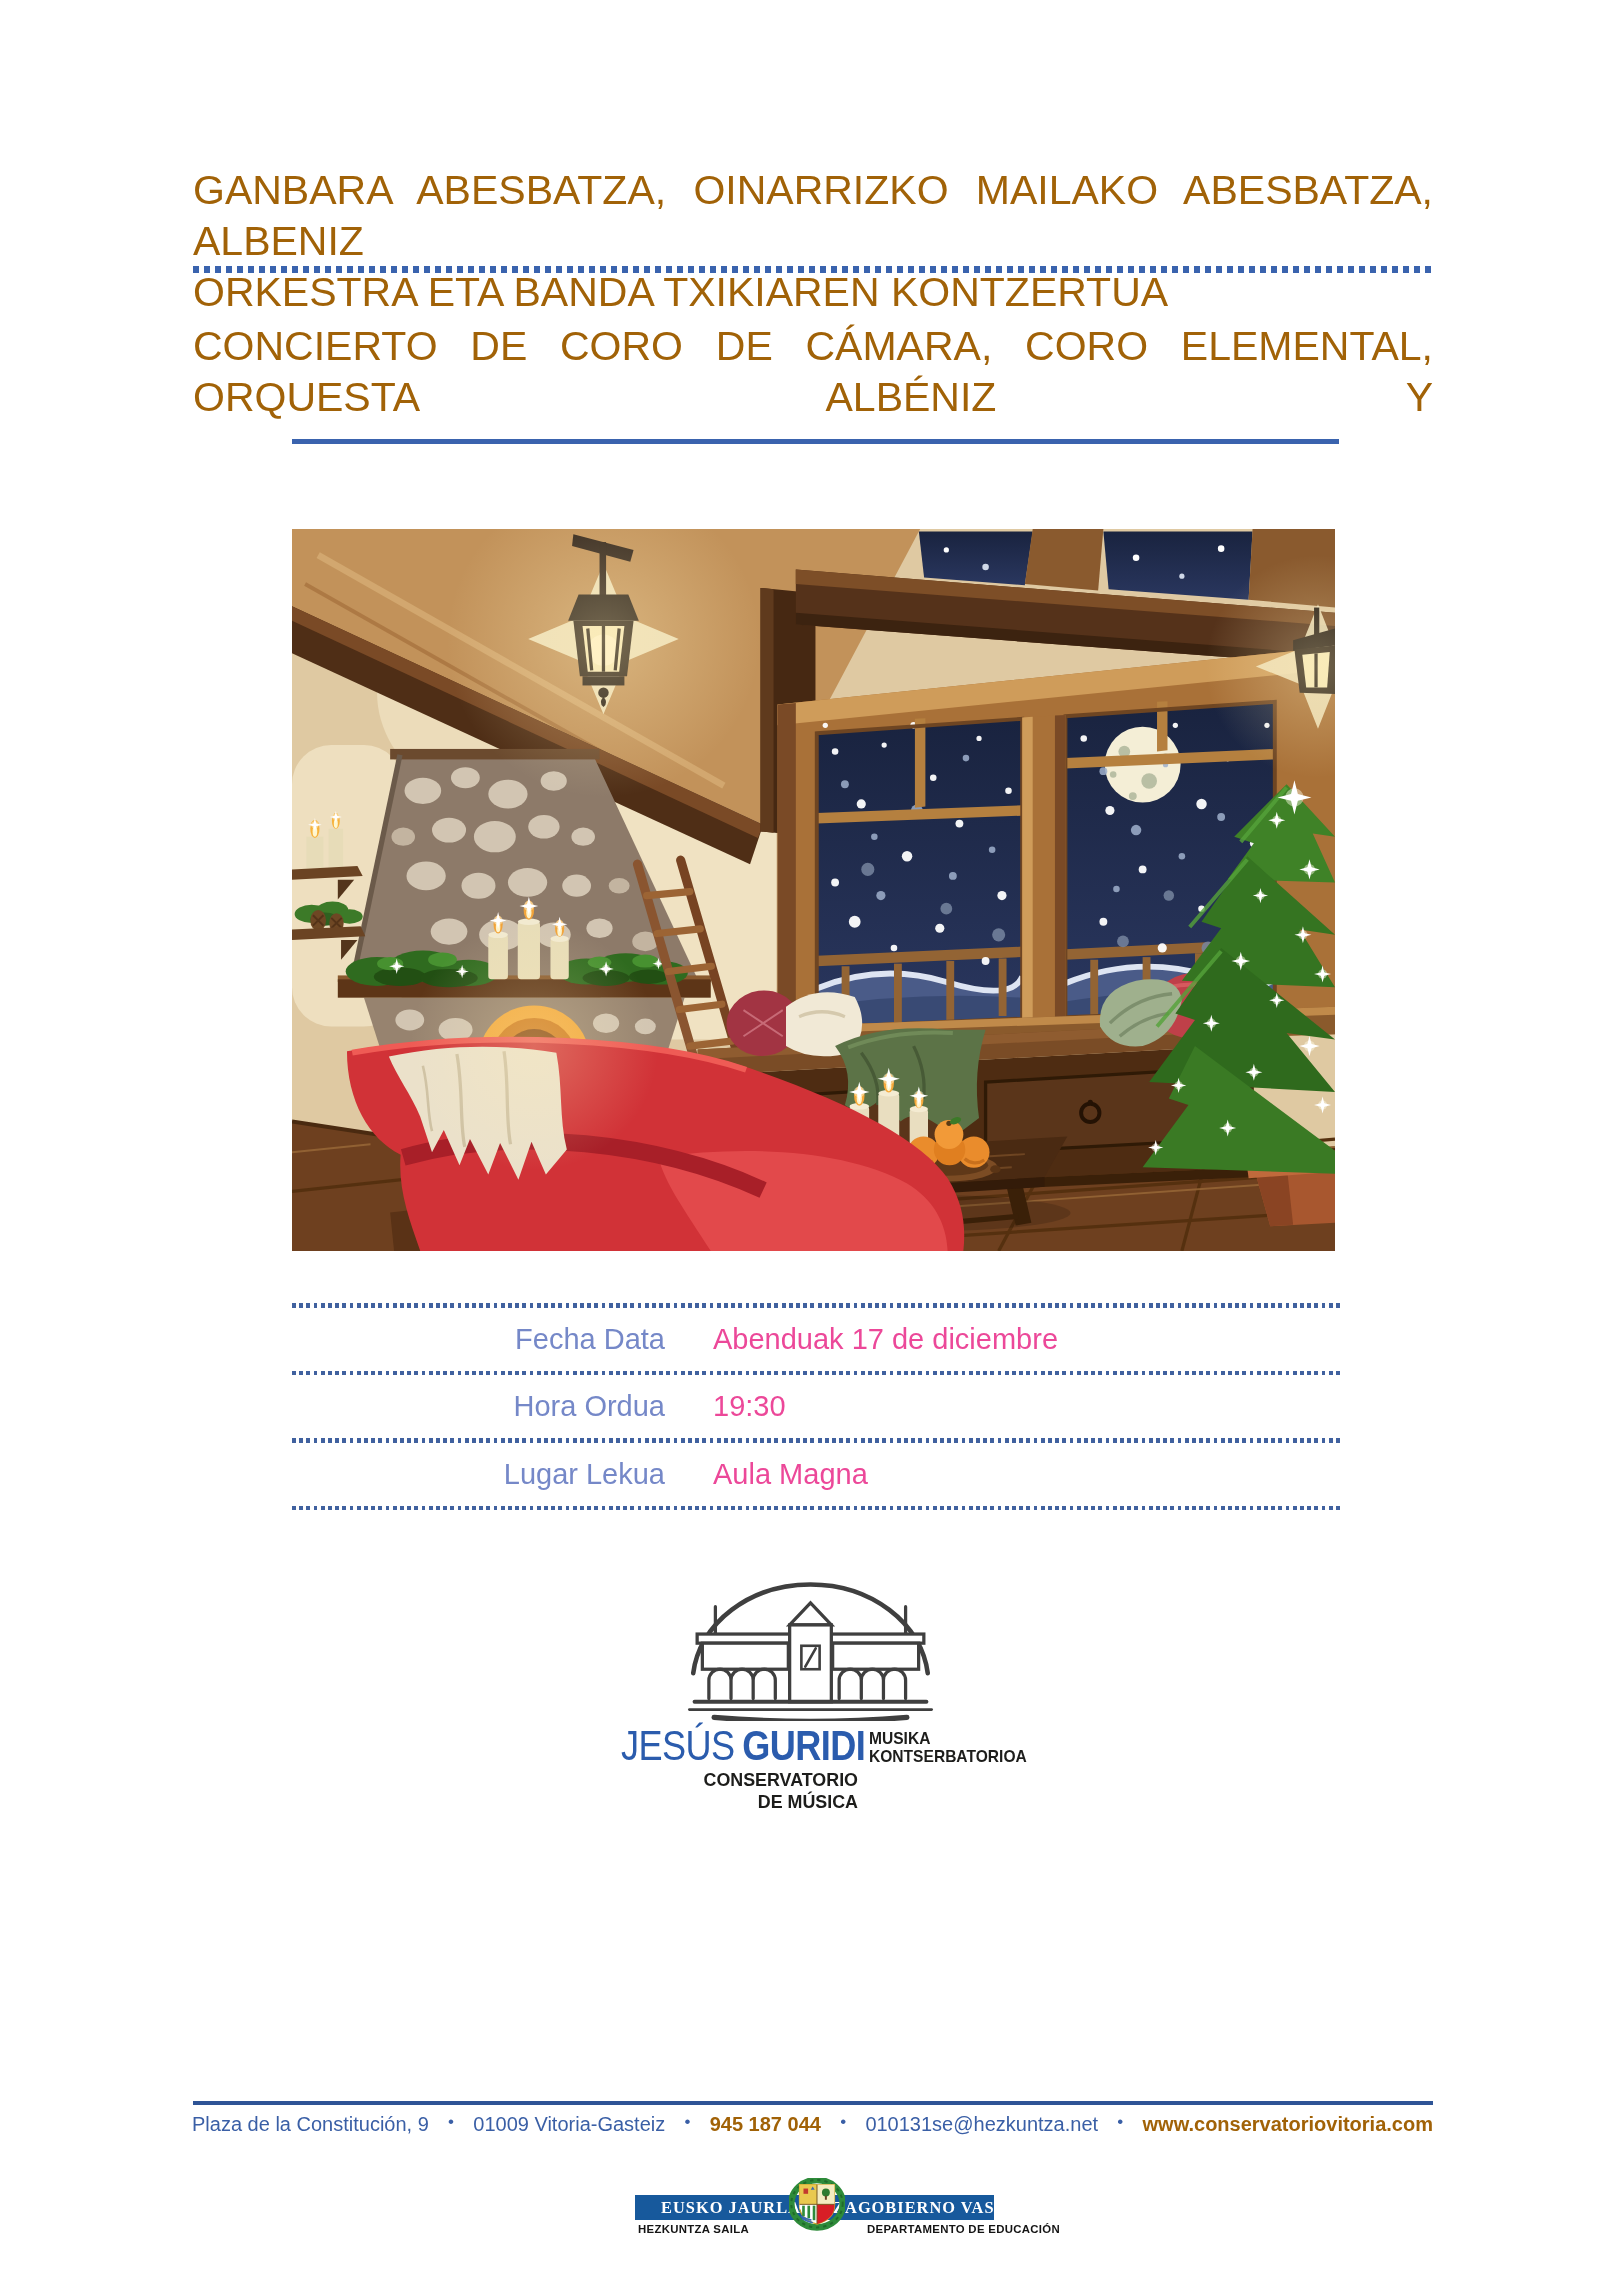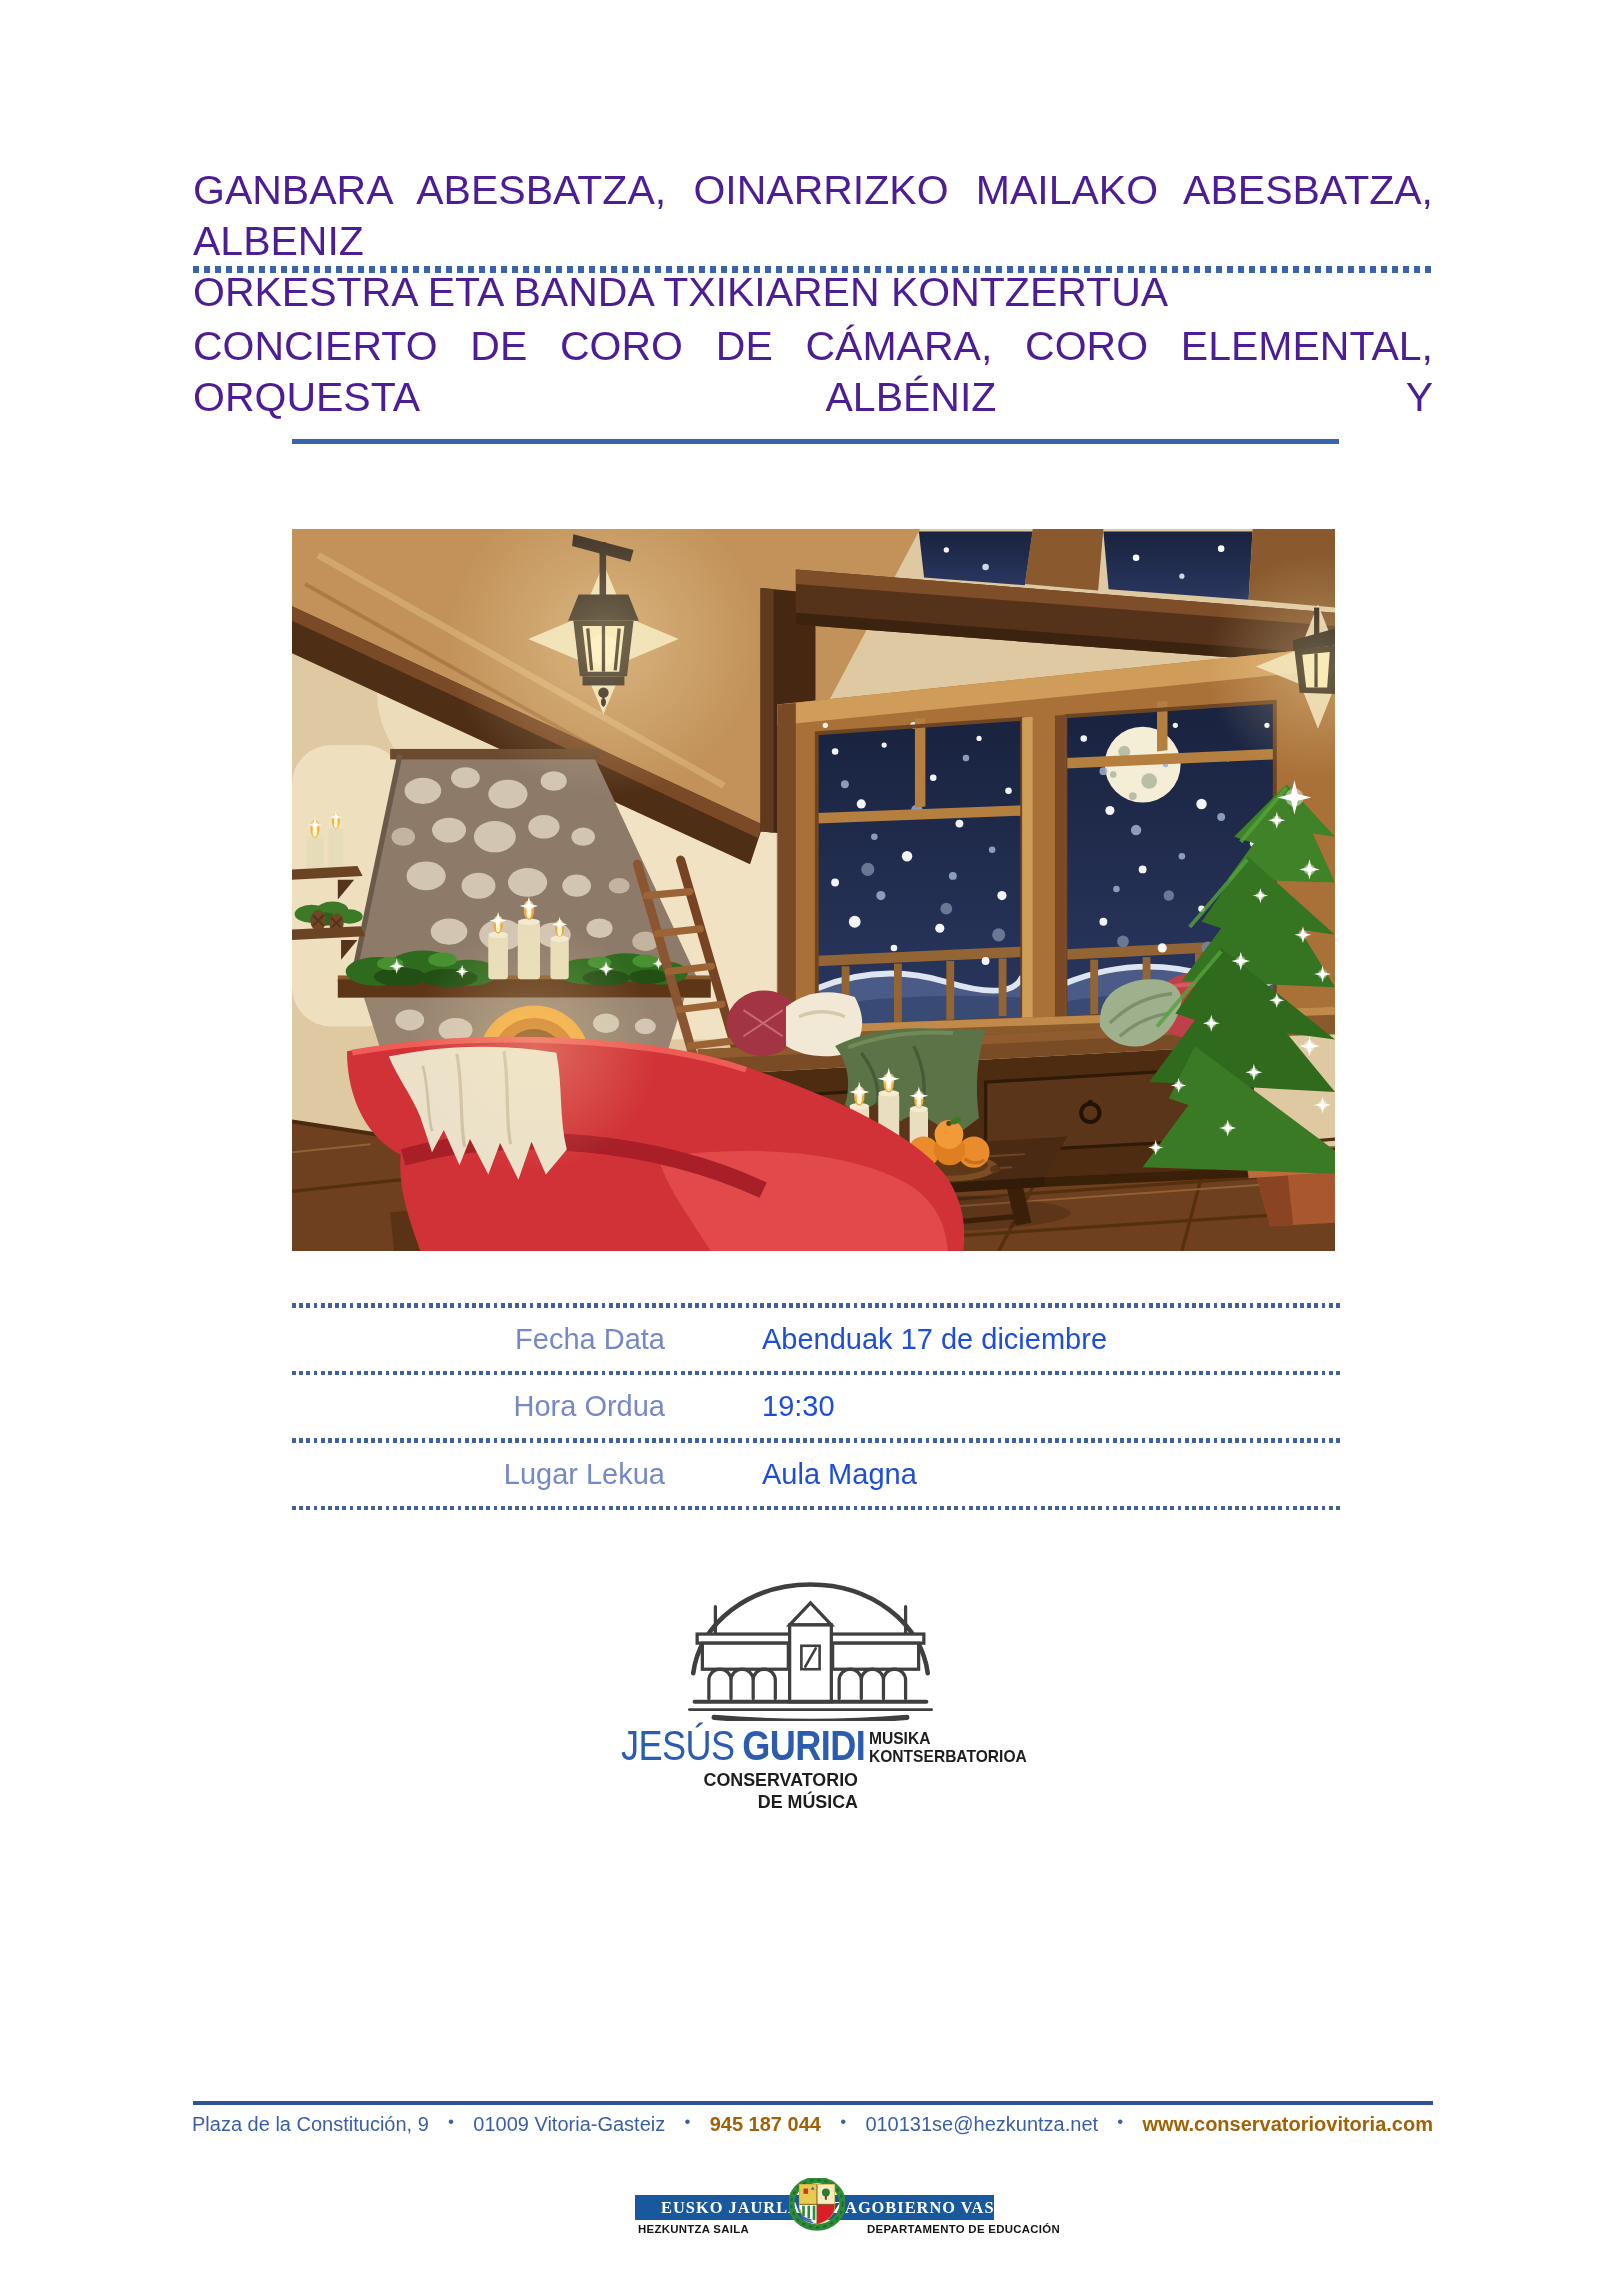--- a/index.html
+++ b/index.html
@@ -1,42 +1,42 @@
 <!DOCTYPE html>
 <html style="font-size:10.5px"><head>
 <meta charset="utf-8">
 <style>
   html,body{margin:0;padding:0;background:#ffffff;}
   .page{position:relative;width:1623px;height:2295px;background:#ffffff;overflow:hidden;
         font-family:"Liberation Sans",sans-serif;}
   .abs{position:absolute;}
 
   
-  .title{left:193px;width:1240px;color:#4c1d95;font-size:41px;line-height:51px;font-weight:400;}
+  .title{left:193px;width:1240px;color:#a16207;font-size:41px;line-height:51px;font-weight:400;}
   .title-eu{top:165px;}
   .title-es{top:321px;}
   .jline{text-align:justify;text-align-last:justify;}
   .lline{text-align:left;}
 
   .rule-dotted-title{left:193px;top:266px;width:1240px;height:6.5px;
     background:repeating-linear-gradient(90deg,#3a63ae 0 5.9px,transparent 5.9px 11px);}
   .rule-solid{left:292px;top:439px;width:1047px;height:5.2px;background:#3a63ae;}
 
   
   .illustration{left:292px;top:529px;width:1043px;height:722px;overflow:hidden;}
   .illustration svg{display:block;width:100%;height:100%;}
 
   
   .details{left:292px;top:1303px;width:1049px;}
   .dotted-sep{height:4.6px;width:100%;
     background:repeating-linear-gradient(90deg,#40619f 0 3.9px,transparent 3.9px 7.2px);}
   .drow{height:63px;display:flex;align-items:center;font-size:29px;}
   .dlabel{width:373px;text-align:right;color:#7588c8;}
   .dlabel .it{}
-  .dvalue{margin-left:97px;color:#1d4ed8;}
+  .dvalue{margin-left:48px;color:#ec4899;}
 
   
   .logo-building{left:675px;top:1565px;width:271px;height:156px;}
   .logo-name{left:621px;top:1724px;width:366px;font-size:43px;line-height:43px;color:#2b5cad;
     transform:scaleX(.84);transform-origin:left top;white-space:nowrap;letter-spacing:-0.7px;}
   .logo-name .n1{font-weight:400;}
   .logo-name .n2{font-weight:700;margin-left:9.2px;}
   .logo-right{left:869px;top:1729px;width:196px;font-size:16.4px;line-height:18.3px;font-weight:700;
     color:#1d1d1b;transform:scaleX(.95);transform-origin:left top;white-space:nowrap;}
   .logo-bottom{left:621px;top:1769px;width:237px;font-size:19px;line-height:21.6px;font-weight:700;

